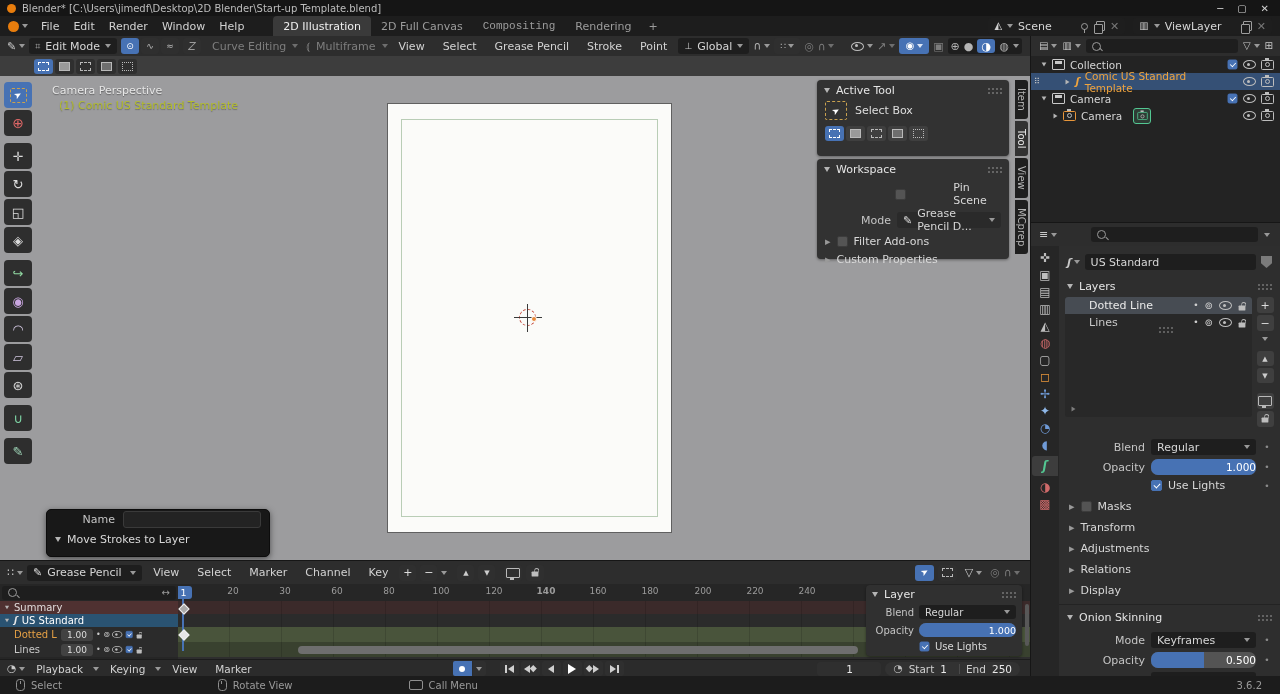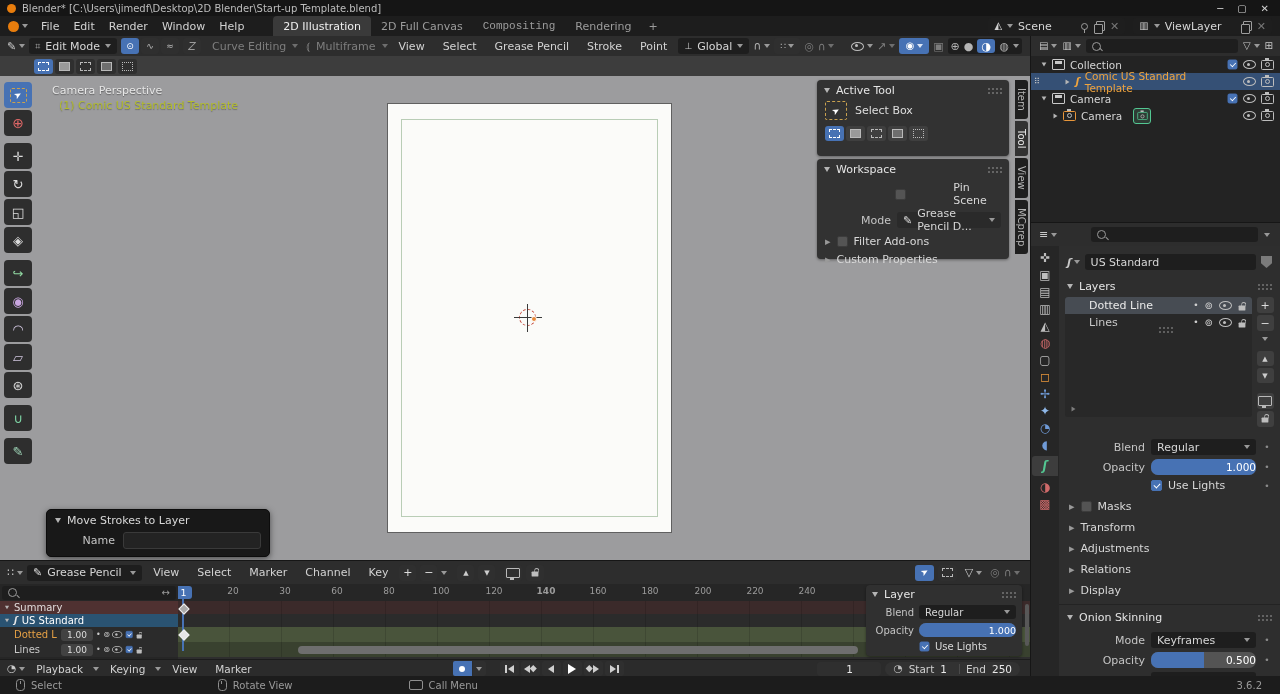--- a/index.html
+++ b/index.html
@@ -343,29 +343,29 @@
         <span class="chk"></span>
         <span style="color:#d8d8d8;">Filter Add-ons</span>
       </div>
       <div class="row" style="padding:2px 8px;gap:6px;">
         <span class="ico" style="color:#9a9a9a;">▸</span>
         <span style="color:#d8d8d8;">Custom Properties</span>
       </div>
     </div>
 
     <div class="abs" style="left:46px;top:433px;width:222px;height:46px;background:#181818;border:1px solid #0c0c0c;border-radius:5px;box-shadow:0 2px 6px rgba(0,0,0,.5);">
-      <div class="row" style="padding:4px 8px;gap:6px;">
-        <span class="tri-d"></span>
-        <span style="color:#d8d8d8;">Move Strokes to Layer</span>
-      </div>
       <div class="row" style="padding:1px 8px;gap:8px;">
         <span style="width:60px;text-align:right;color:#c4c4c4;">Name</span>
         <span class="pill" style="flex:1;background:#232323;border:1px solid #3a3a3a;height:15px;">
             <span></span>
           </span>
+      </div>
+      <div class="row" style="padding:4px 8px;gap:6px;">
+        <span class="tri-d"></span>
+        <span style="color:#d8d8d8;">Move Strokes to Layer</span>
       </div>
     </div>
   </div>
 
   <div class="abs row" style="left:1030px;top:36px;width:250px;height:20px;background:#2d2d2d;gap:5px;border-left:1px solid #161616;box-sizing:border-box;box-shadow:0 1px 0 #1a1a1a;">
     <span class="row" style="gap:3px;margin-left:8px;">
       <span class="ico" style="color:#c9c9c9;font-size:10px;">▤</span>
         <span class="caret"></span>
     </span>
     <span class="row" style="gap:3px;">

